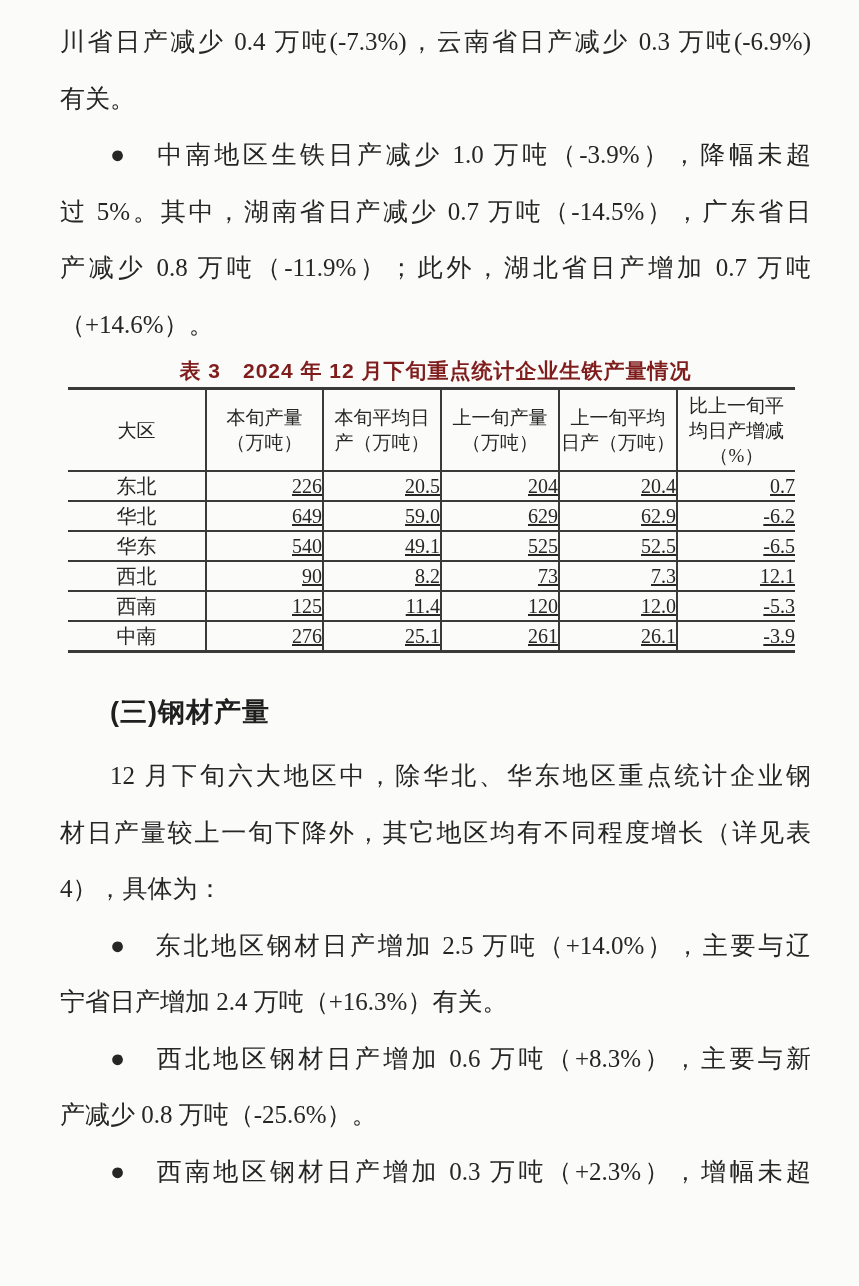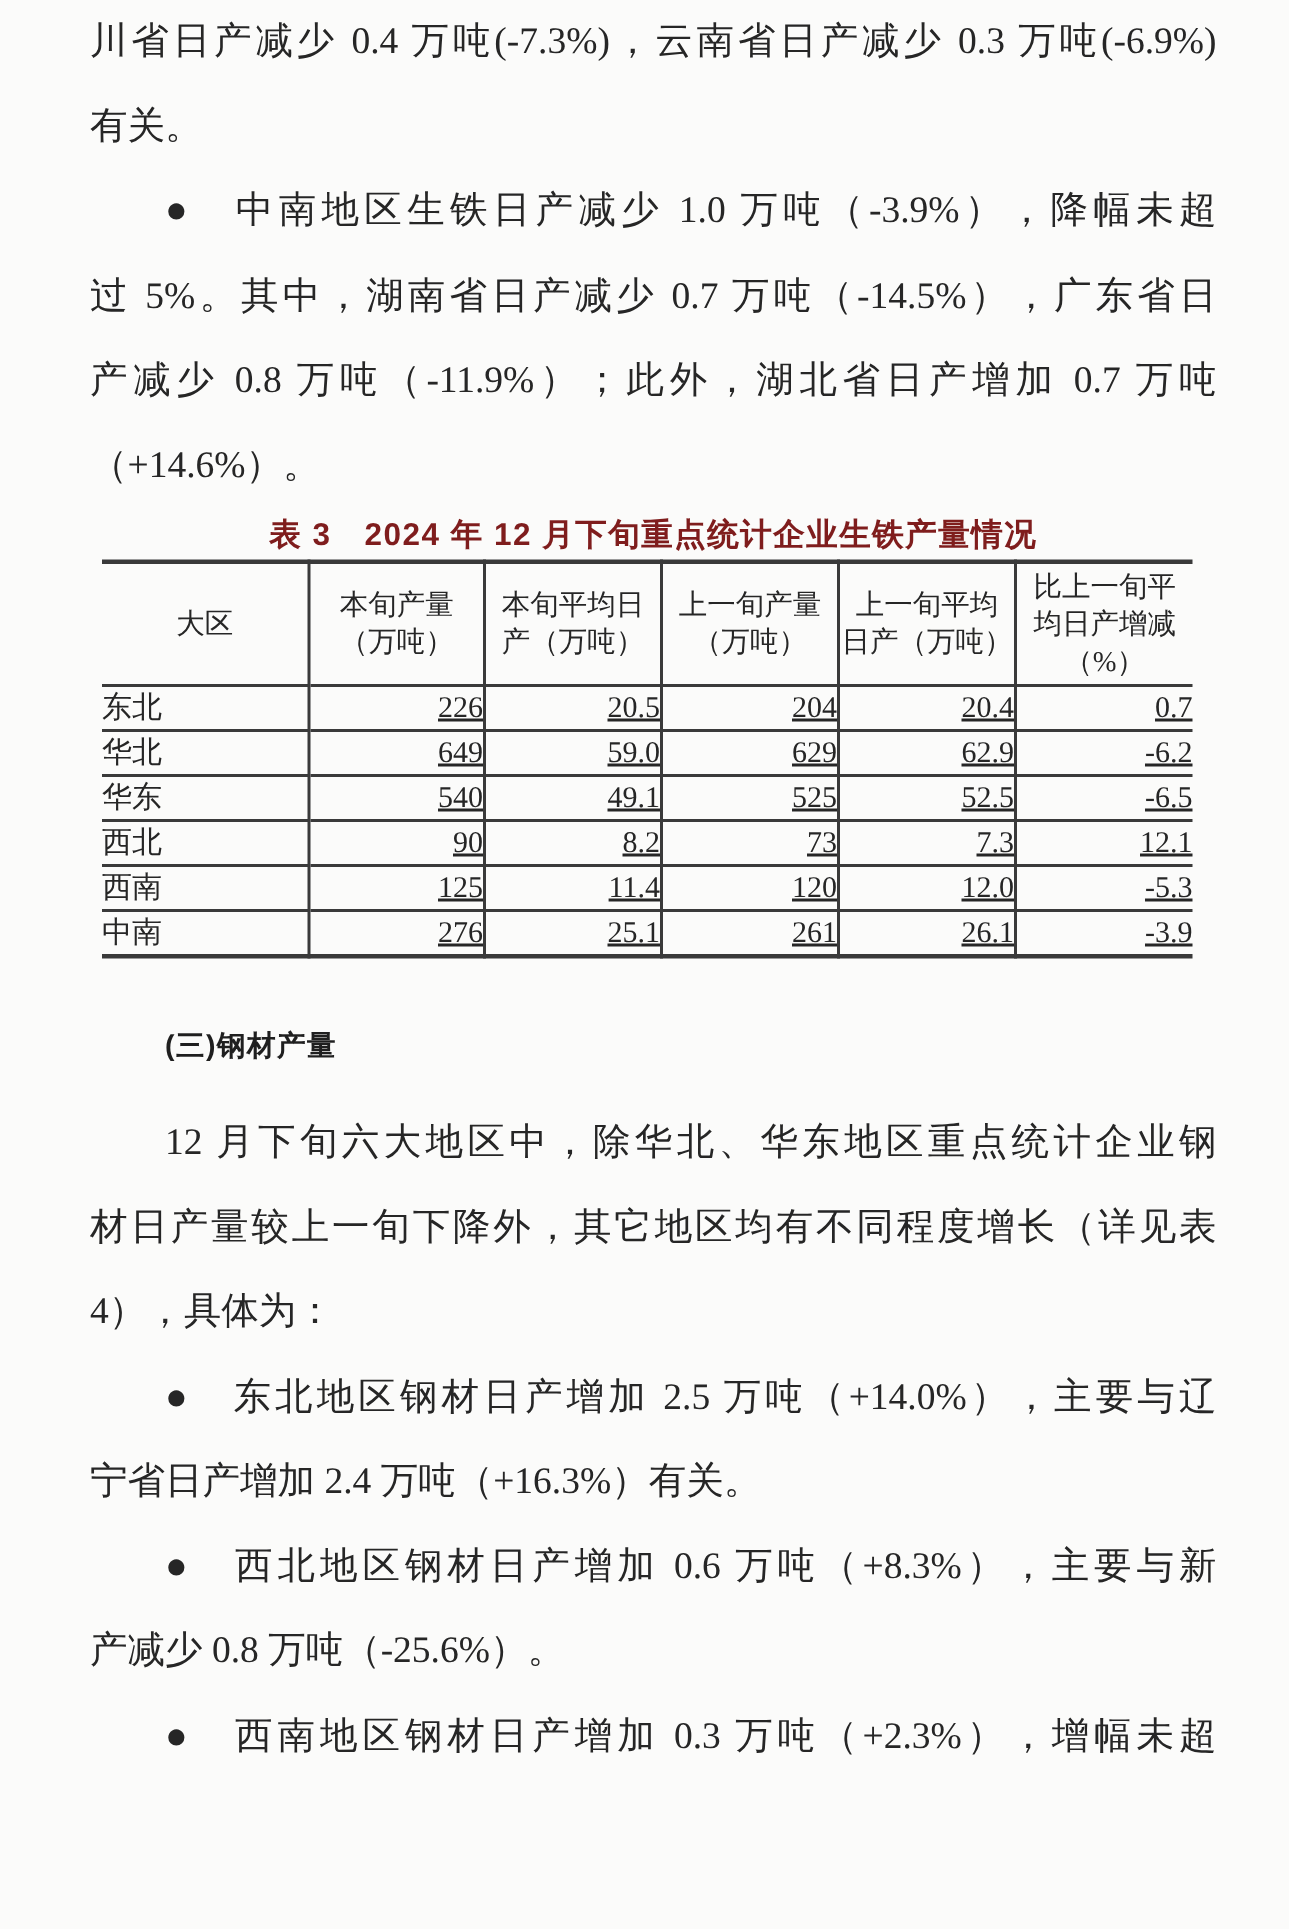--- a/index.html
+++ b/index.html
@@ -3,21 +3,21 @@
 <meta charset="utf-8">
 <style>
   html, body { margin: 0; padding: 0; }
   body {
     width: 859px; height: 1286px; overflow: hidden;
     background: #fbfbfa;
   }
   .page {
     box-sizing: border-box;
     width: 859px; height: 1286px;
-    padding: 0 48px 0 60px;
+    padding: 14px 48px 0 60px;
     font-family: "Liberation Serif", "DejaVu Serif", serif;
     color: #262626;
   }
   .line {
     margin: 0; height: 56.5px; line-height: 56.5px;
     font-size: 25px; overflow: hidden;
   }
   .j { text-align: justify; text-align-last: justify; }
   .ind { text-indent: 50px; }
   .mt { margin-top: 19px; }
@@ -38,26 +38,26 @@
   table.tbl th {
     font-weight: normal; font-size: 19px; line-height: 25px;
     white-space: pre-line; text-align: center; vertical-align: middle;
     height: 80px; border-bottom: 2px solid #3a3a3a; padding: 0;
   }
   table.tbl td {
     height: 28px; border-bottom: 2px solid #3a3a3a; padding: 0;
     line-height: 28px;
   }
   table.tbl th + th, table.tbl td + td { border-left: 2px solid #3a3a3a; }
-  td.rg { text-align: left; }
+  td.rg { text-align: center; }
   td.num { text-align: right; padding-right: 10px; text-decoration: underline; }
   .sec-heading {
     margin: 42px 0 0 50px; height: 34px; line-height: 34px;
     font-family: "Liberation Sans", "DejaVu Sans", sans-serif;
-    font-weight: bold; font-size: 19px; letter-spacing: 1px;
+    font-weight: bold; font-size: 27px; letter-spacing: 1px;
     color: #1f1f1f;
   }
 </style>
 </head>
 <body>
 
 <div class="page">
 
   <div>
     <p class="line j">川省日产减少 0.4 万吨(-7.3%)，云南省日产减少 0.3 万吨(-6.9%)</p>

